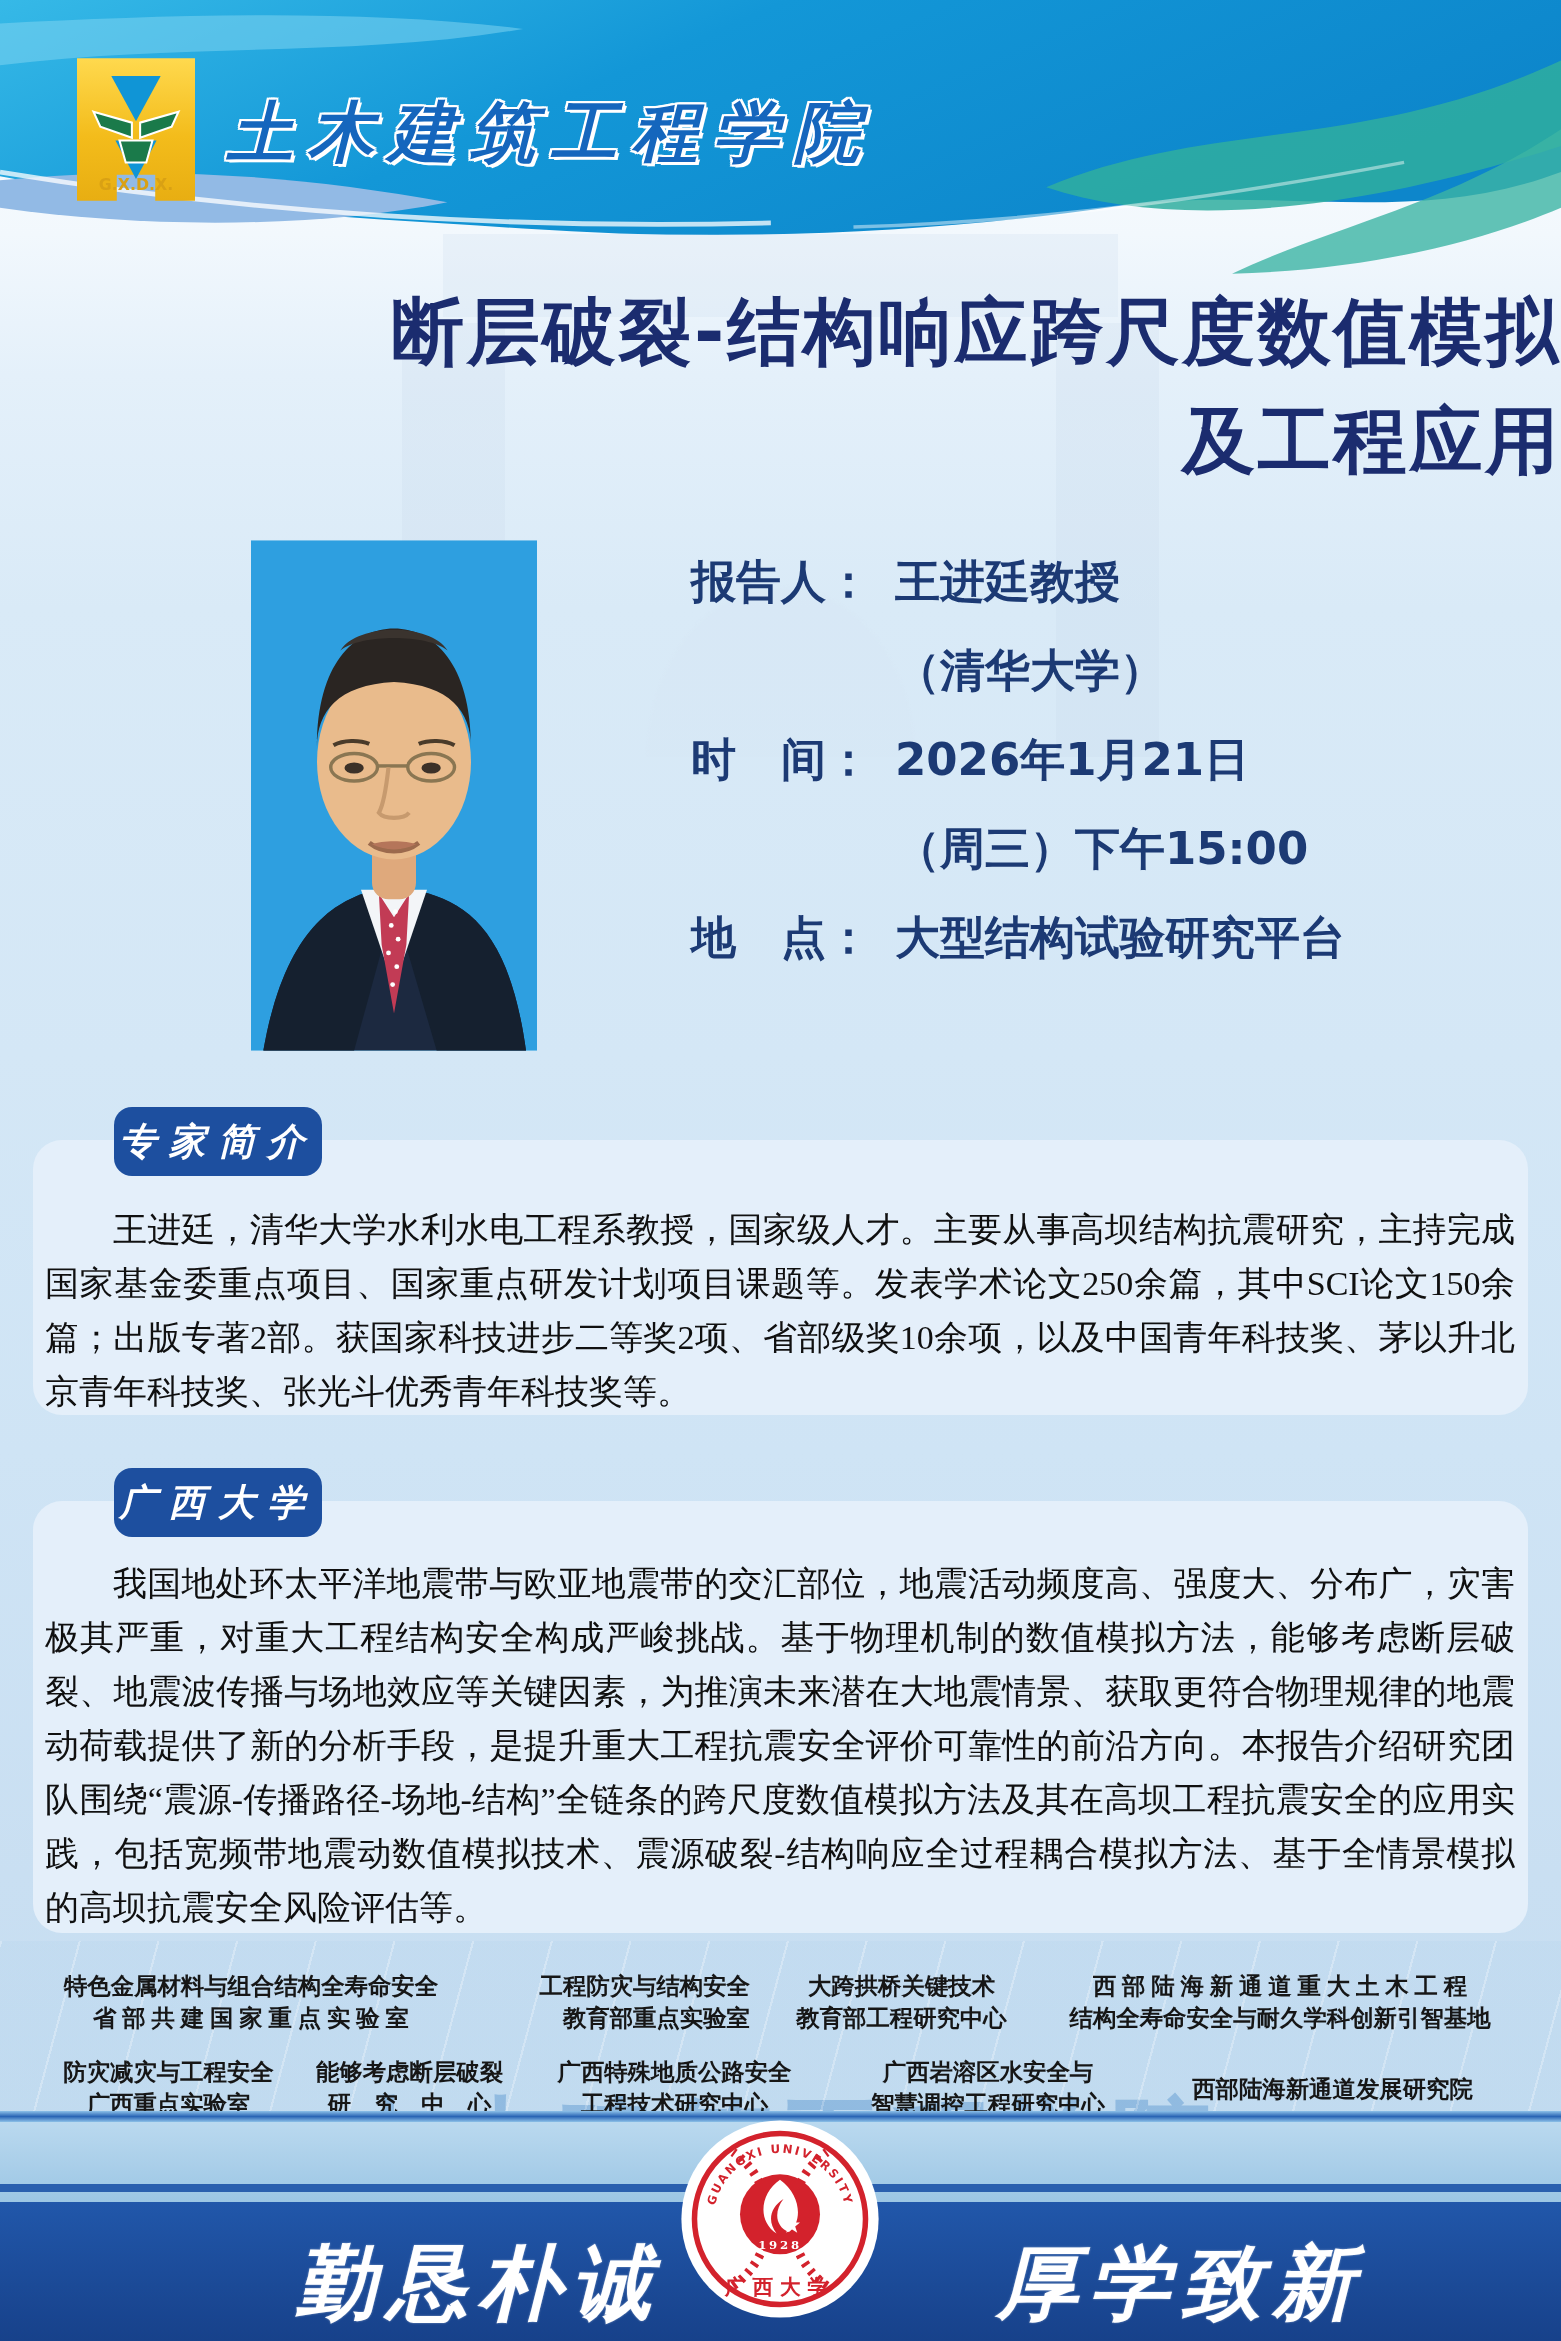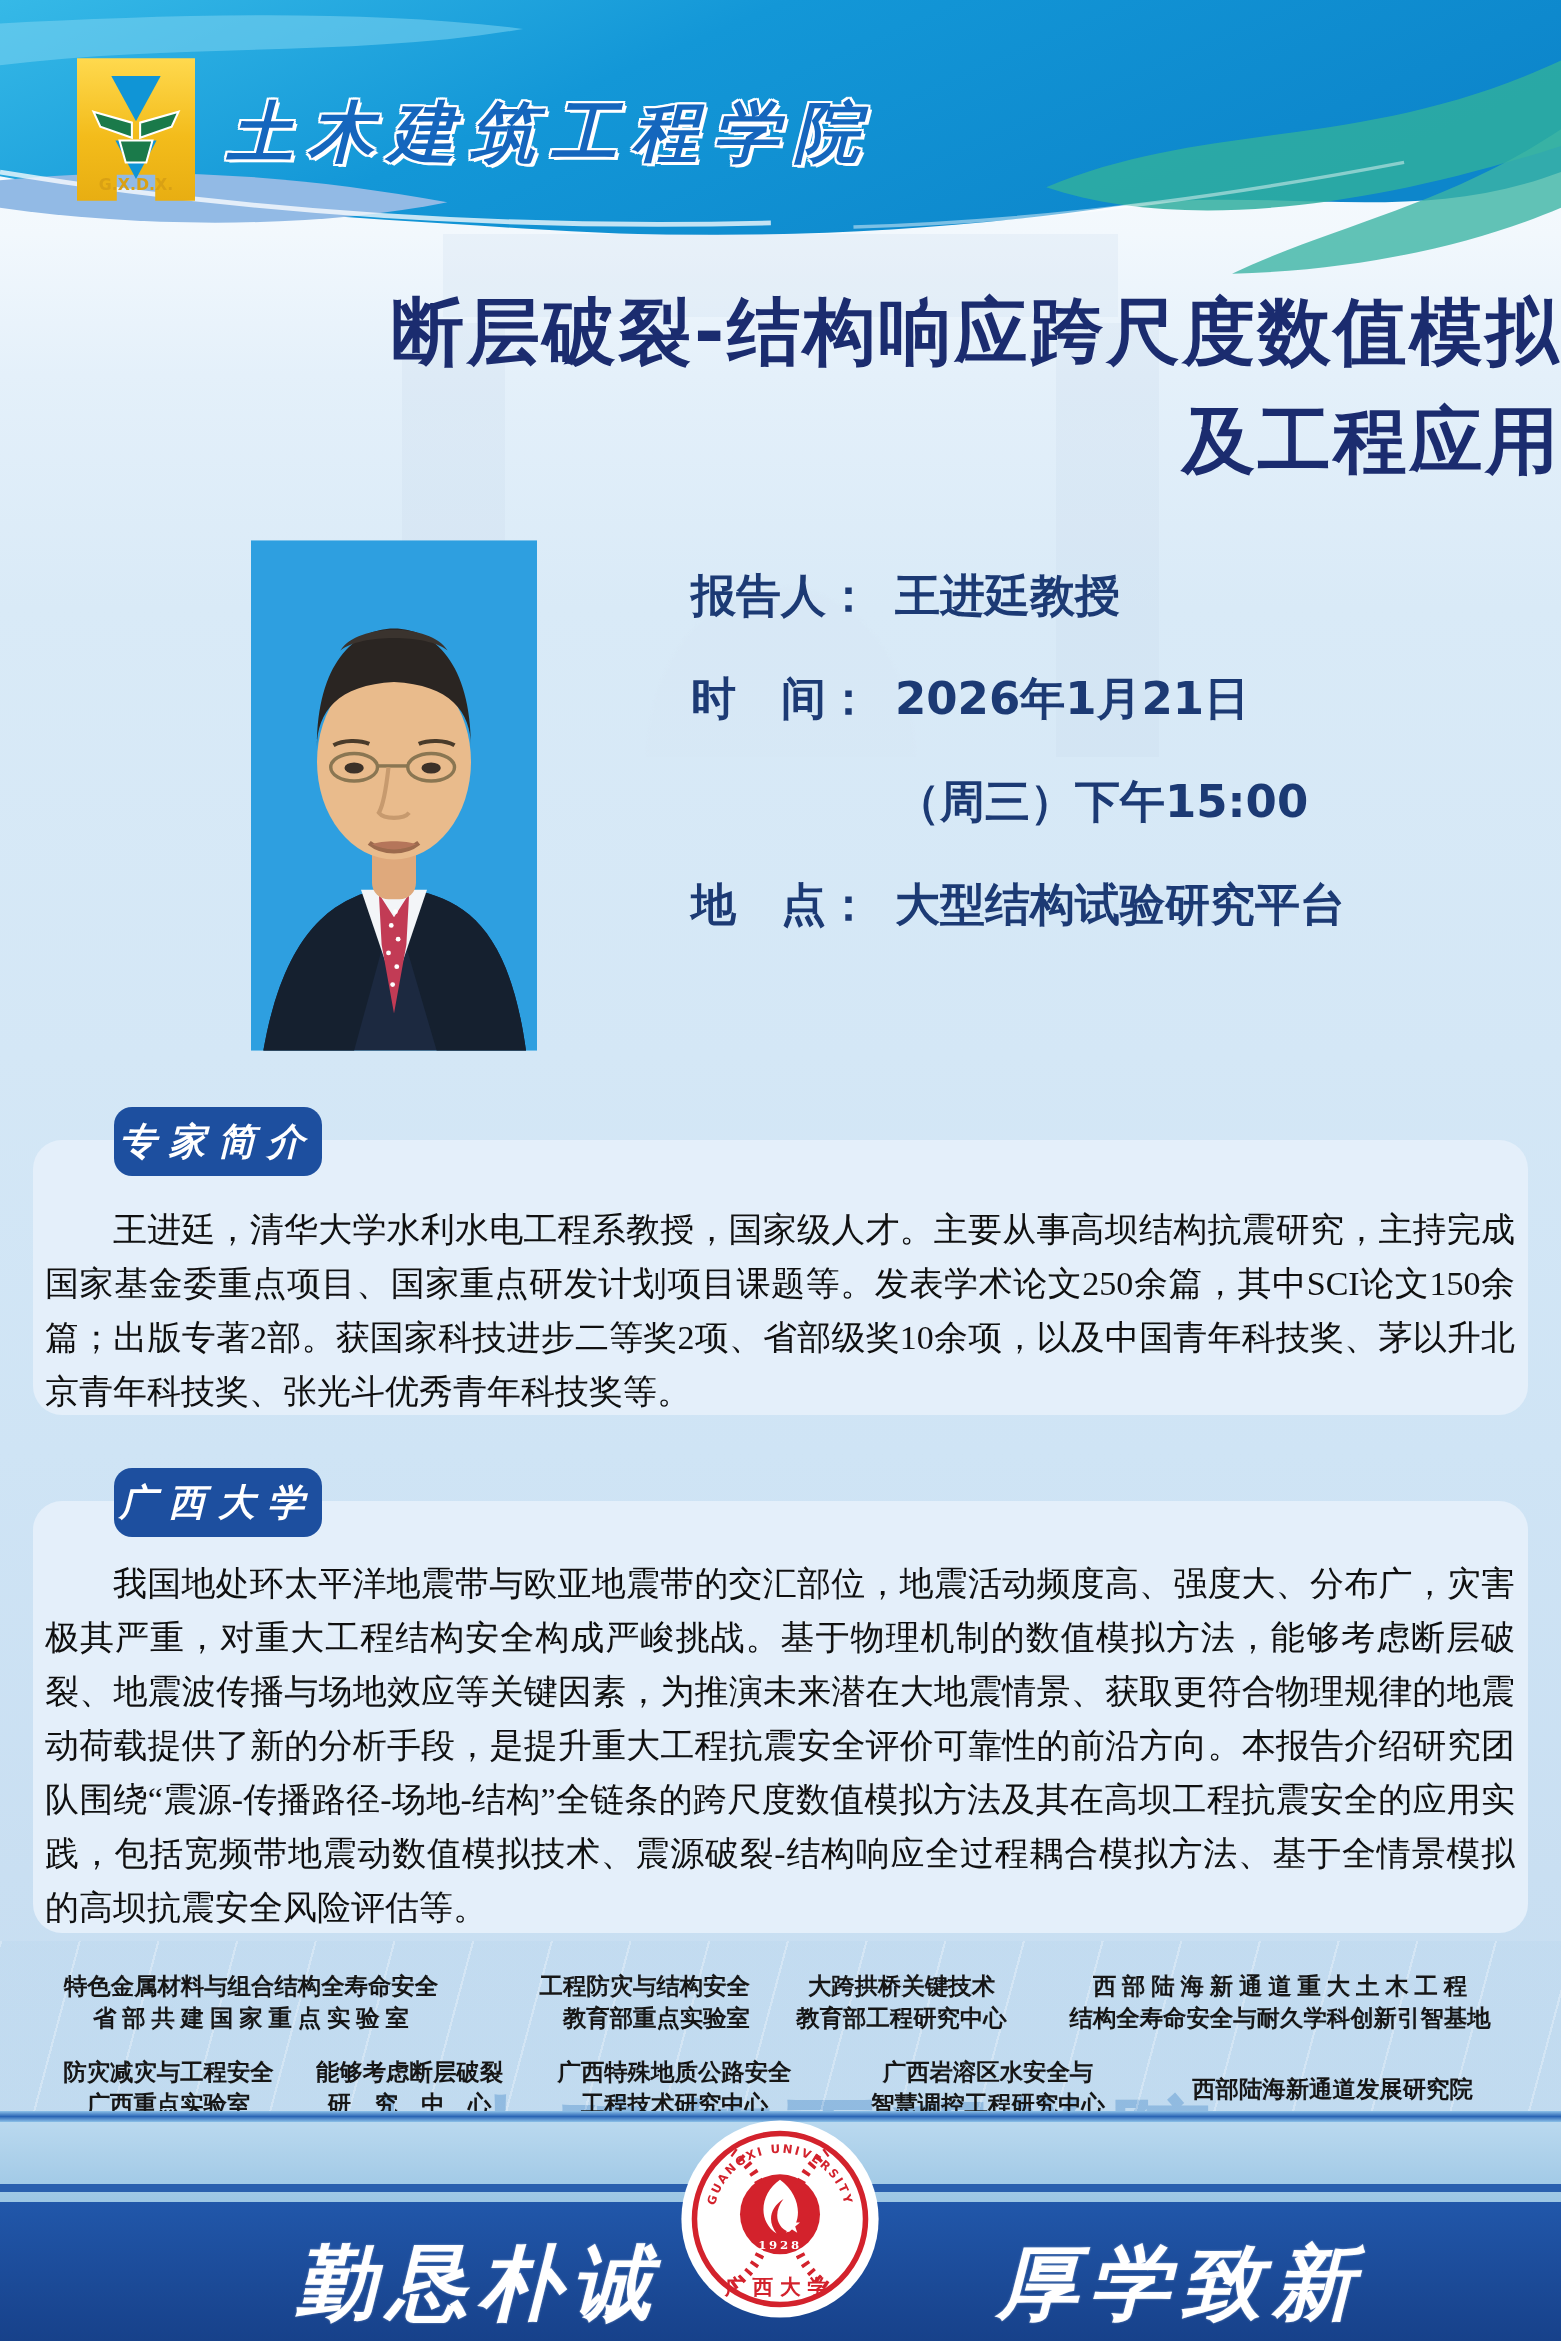--- a/index.html
+++ b/index.html
@@ -20,21 +20,21 @@
       linear-gradient(rgba(199,216,234,.55),rgba(199,216,234,.55)) 654px 89px/103px 434px no-repeat,
       linear-gradient(rgba(205,221,238,.6),rgba(205,221,238,.6)) 41px 0px/675px 83px no-repeat,
       radial-gradient(ellipse 227px 289px at 379px 523px,rgba(214,229,243,.65) 58%,transparent 60%);}
   
   .main-title{left:0;top:277px;width:1561px;text-align:right;color:#1b2c6f;
     font-family:"DejaVu Sans","Liberation Sans",sans-serif;font-weight:900;line-height:109px;font-size:73px;letter-spacing:2.8px;}
   
   .photo{left:251px;top:540px;width:286px;height:511px;}
   .info{left:691px;top:552px;width:854px;color:#1c3a74;
     font-family:"DejaVu Sans","Liberation Sans",sans-serif;font-weight:bold;font-size:45px;}
-  .info-row{height:89px;white-space:nowrap;margin-top:14px;}
+  .info-row{height:89px;white-space:nowrap;}
   .info-label{display:inline-block;width:204px;}
   
   .card{left:33px;width:1495px;background:#e4effa;border-radius:29px;}
   .card-expert{top:1140px;height:275px;}
   .card-report{top:1501px;height:432px;}
   .badge{left:114px;width:208px;height:69px;background:#1d4f9f;border-radius:18px;
     color:#ffffff;text-align:center;line-height:69px;font-size:37px;font-weight:bold;font-style:italic;
     letter-spacing:12.4px;font-family:"DejaVu Serif","Liberation Serif",serif;}
   .badge-expert{top:1107px;}
   .badge-report{top:1468px;}
@@ -146,20 +146,21 @@
     <path d="M244,296 C258,290 282,290 296,298" stroke="#4a3b2a" stroke-width="6" fill="none"></path>
     <ellipse cx="150" cy="331" rx="14" ry="8" fill="#3c3128"></ellipse>
     <ellipse cx="262" cy="331" rx="14" ry="8" fill="#3c3128"></ellipse>
     <path d="M200,330 C196,366 192,386 186,396 C194,406 222,406 230,396" stroke="#c79a6e" stroke-width="6" fill="none"></path>
     <path d="M172,440 C192,456 224,456 244,440" stroke="#9c6a4d" stroke-width="7" fill="none"></path>
     <path d="M176,442 C196,452 220,452 240,442 C226,436 190,436 176,442 Z" fill="#b5755a"></path>
   </svg>
 
   <div class="abs info">
     <div class="info-row"><span class="info-label">报告人：</span><span class="info-value">王进廷教授</span></div>
+    <div class="info-row"><span class="info-label"></span><span class="info-value">（清华大学）</span></div>
     <div class="info-row"><span class="info-label">时　间：</span><span class="info-value">2026年1月21日</span></div>
     <div class="info-row"><span class="info-label"></span><span class="info-value">（周三）下午15:00</span></div>
     <div class="info-row"><span class="info-label">地　点：</span><span class="info-value">大型结构试验研究平台</span></div>
   </div>
 
   <div class="abs card card-expert"></div>
   <div class="abs badge badge-expert">专家简介</div>
   <div class="abs para para-expert">王进廷，清华大学水利水电工程系教授，国家级人才。主要从事高坝结构抗震研究，主持完成国家基金委重点项目、国家重点研发计划项目课题等。发表学术论文250余篇，其中SCI论文150余篇；出版专著2部。获国家科技进步二等奖2项、省部级奖10余项，以及中国青年科技奖、茅以升北京青年科技奖、张光斗优秀青年科技奖等。</div>
 
   <div class="abs card card-report"></div>

